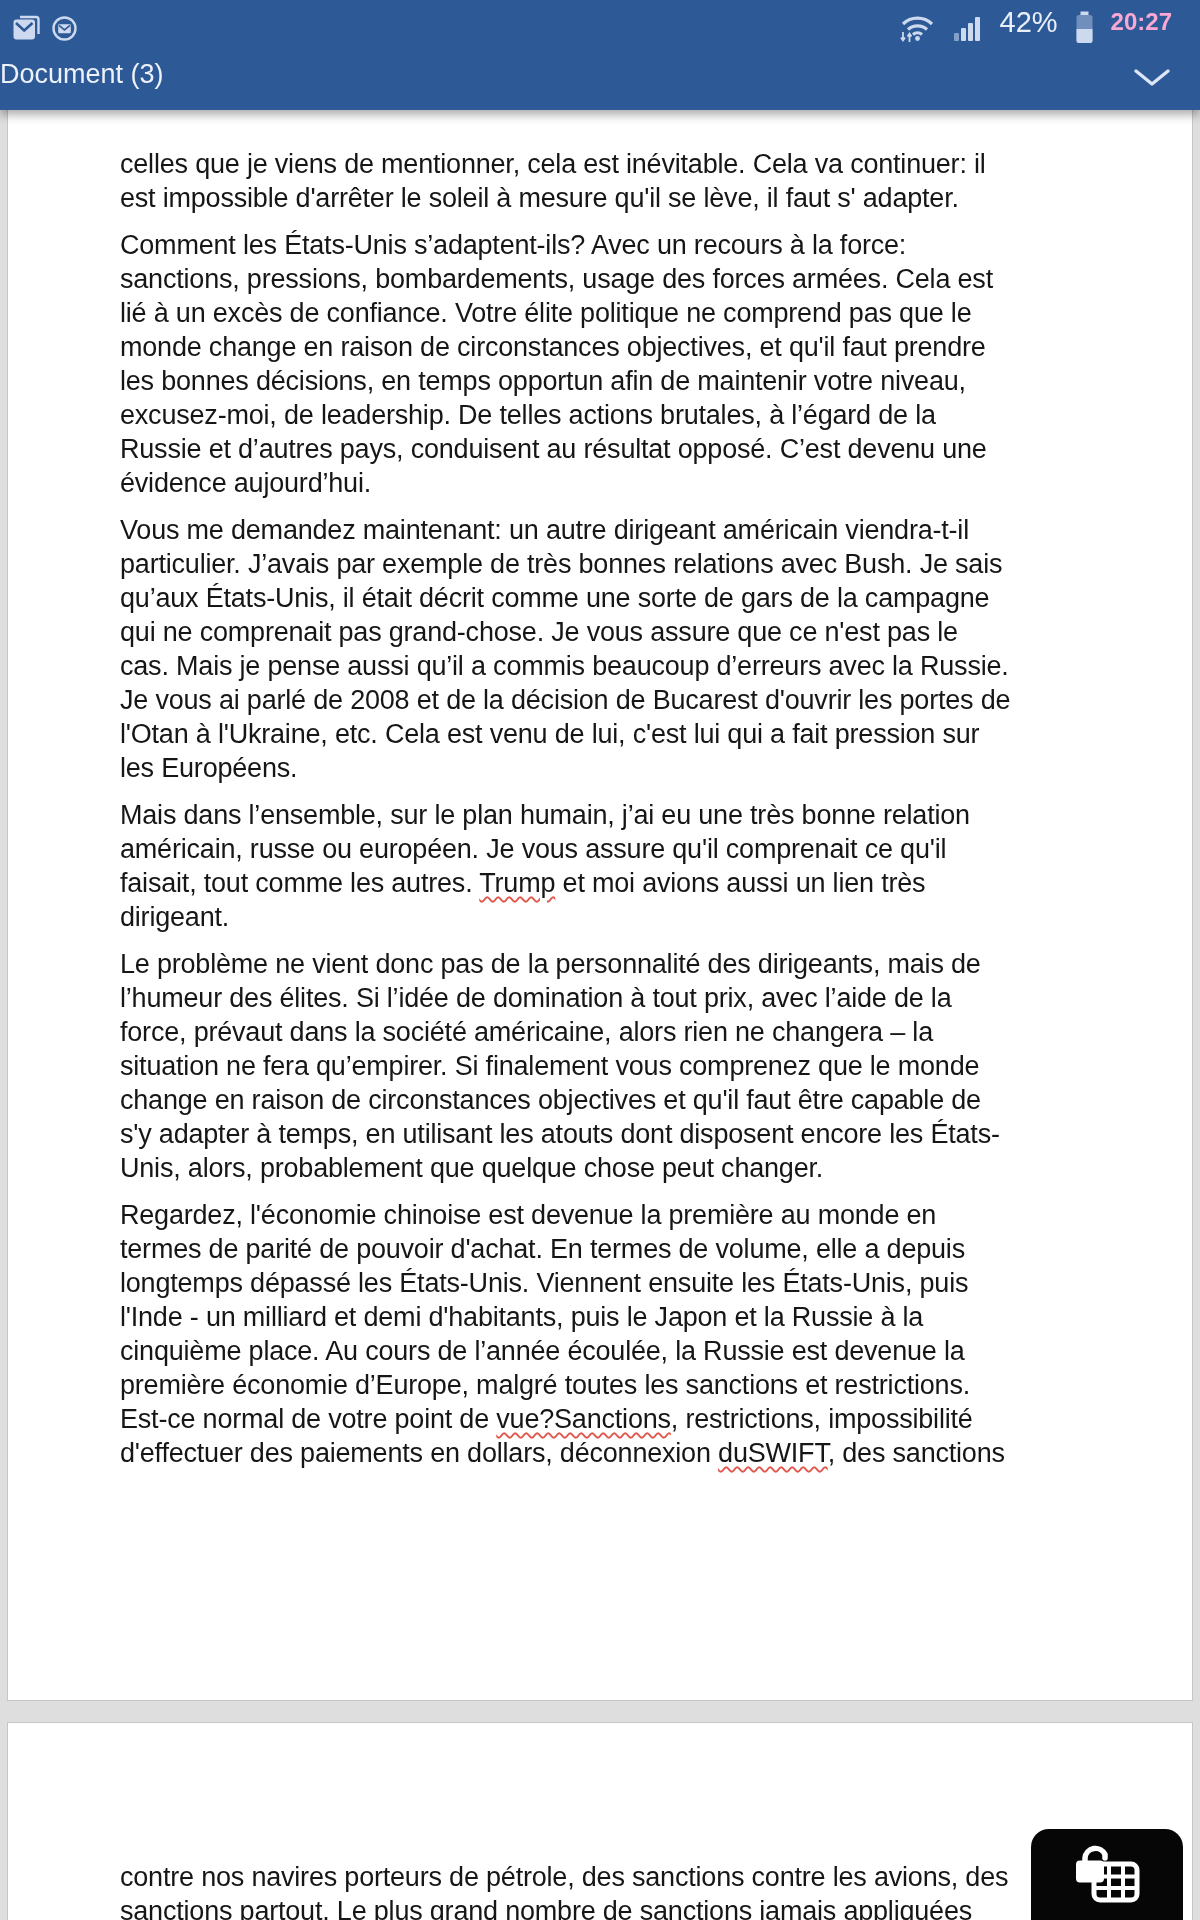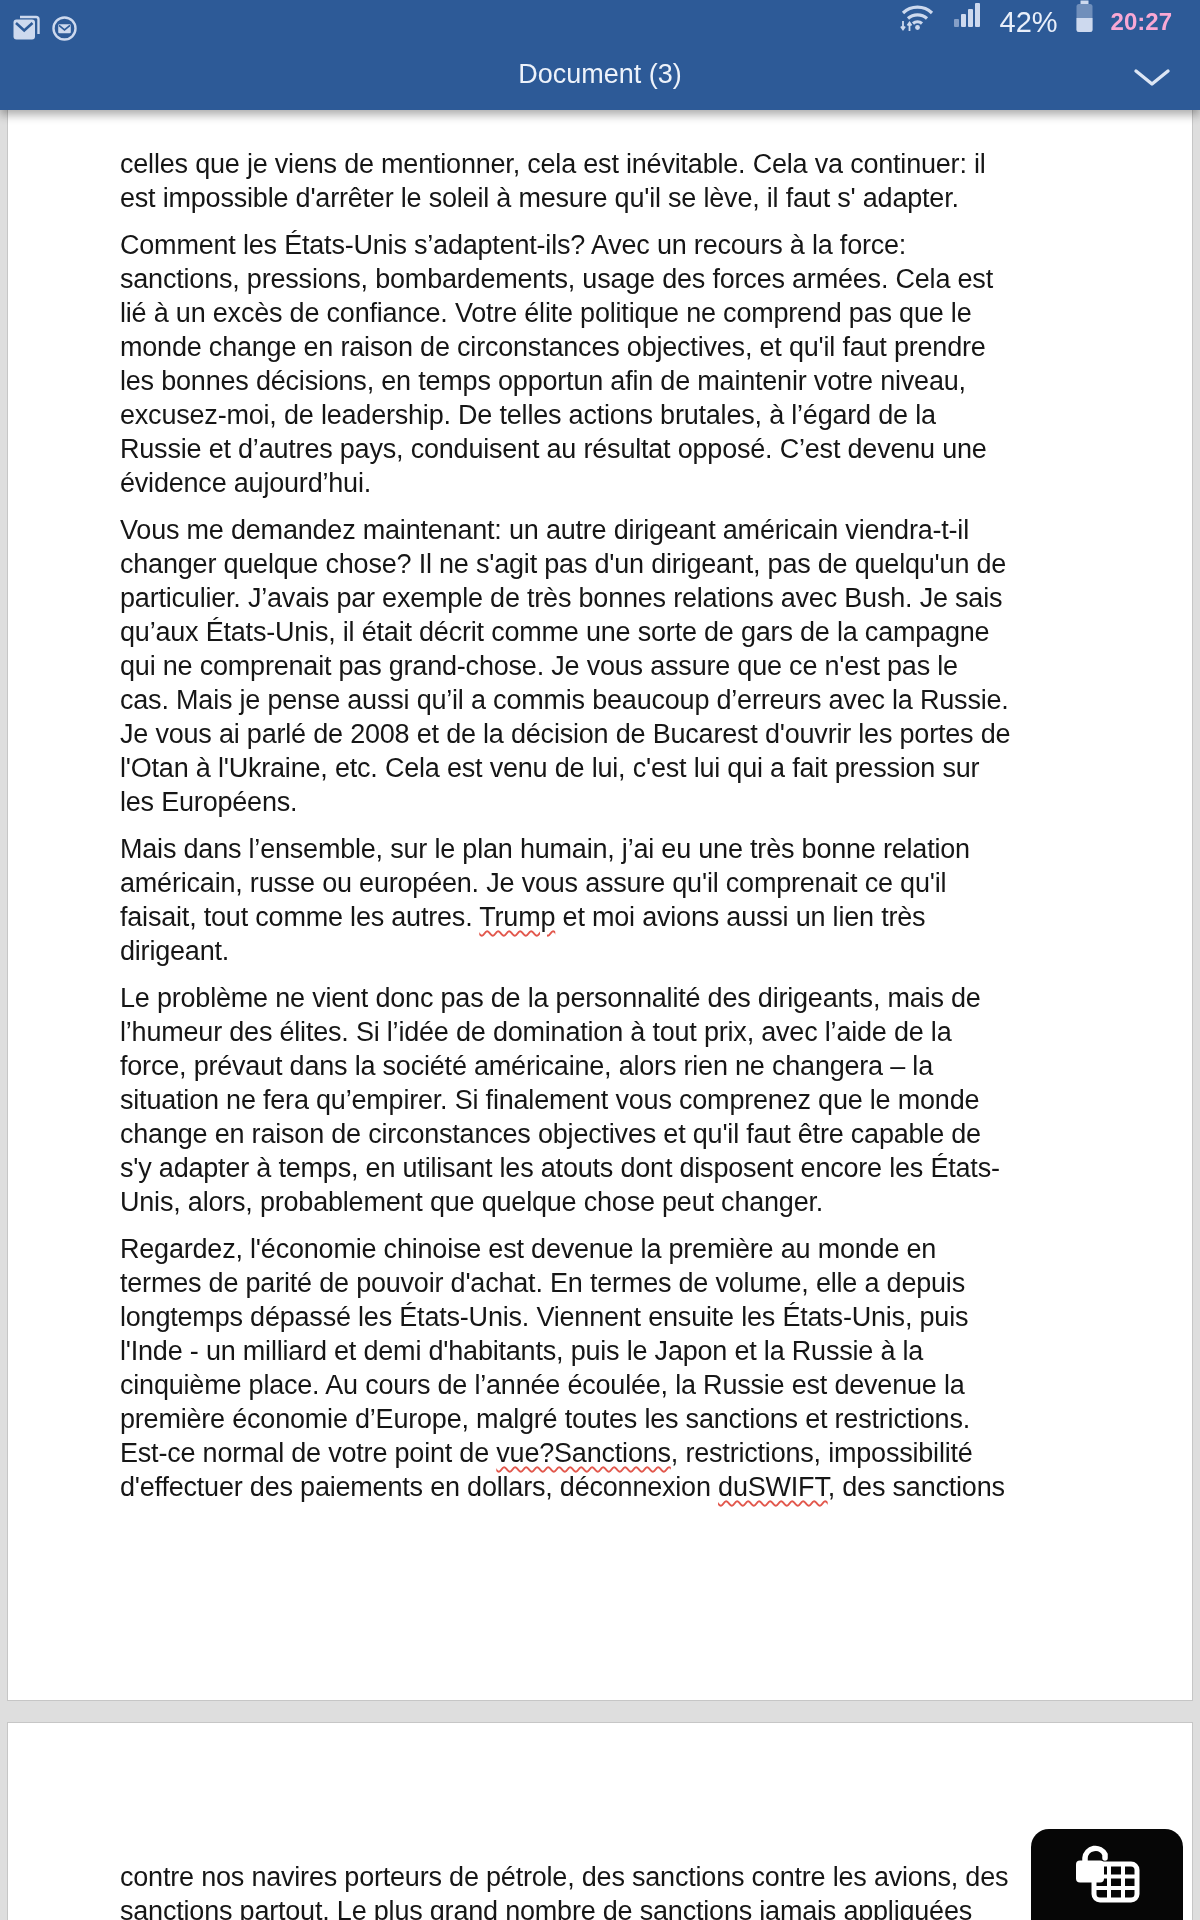--- a/index.html
+++ b/index.html
@@ -2,28 +2,28 @@
 <html style="--blue: #2d5a97; --squiggle: #e2574c;"><head>
 <meta charset="utf-8">
 <style>
   html,body{margin:0;padding:0;}
   body{font-family:"Liberation Sans", sans-serif;}
   .screen{position:relative;width:1200px;height:1920px;background:#dedede;overflow:hidden;}
 
   
   .statusbar{position:absolute;left:0;top:0;width:1200px;height:44px;background:var(--blue);z-index:30;}
   .sb-left{position:absolute;left:13px;top:15px;display:flex;gap:12px;align-items:center;}
-  .sb-right{position:absolute;right:28px;top:0;height:44px;display:flex;align-items:flex-start;gap:17px;}
+  .sb-right{position:absolute;right:28px;top:0;height:44px;display:flex;align-items:flex-end;gap:17px;}
   .sb-text{color:#e9effa;font-size:29px;line-height:44px;}
   .sb-time{color:#f9a8d4;font-size:24px;line-height:44px;font-weight:bold;}
 
   
   .titlebar{position:absolute;left:0;top:44px;width:1200px;height:66px;background:var(--blue);z-index:29;
             box-shadow:0 5px 9px rgba(0,0,0,.32);}
-  .title{position:absolute;left:0;right:0;top:15px;text-align:center;color:#edf2fa;font-size:27px;}
+  .title{position:absolute;left:0;right:0;top:15px;text-align:left;color:#edf2fa;font-size:27px;}
   .title-chevron{position:absolute;right:28px;top:24px;width:40px;height:22px;background:none;border:none;padding:0;cursor:pointer;}
 
   
   .canvas{position:absolute;left:0;top:0;width:1200px;height:1920px;}
   .page{position:absolute;background:#ffffff;border:1px solid #c6c6c6;box-sizing:border-box;}
   .page-1{left:7px;top:110px;width:1186px;height:1591px;border-top:none;}
   .page-2{left:7px;top:1722px;width:1186px;height:260px;}
   .text-block{position:absolute;left:112px;top:37px;}
   .text-block-p2{position:absolute;left:112px;top:137px;}
   .para{margin:0 0 13px 0;}
@@ -55,21 +55,20 @@
             <div class="line">sanctions, pressions, bombardements, usage des forces armées. Cela est</div>
             <div class="line">lié à un excès de confiance. Votre élite politique ne comprend pas que le</div>
             <div class="line">monde change en raison de circonstances objectives, et qu'il faut prendre</div>
             <div class="line">les bonnes décisions, en temps opportun afin de maintenir votre niveau,</div>
             <div class="line">excusez-moi, de leadership. De telles actions brutales, à l’égard de la</div>
             <div class="line">Russie et d’autres pays, conduisent au résultat opposé. C’est devenu une</div>
             <div class="line">évidence aujourd’hui.</div>
           </div>
           <div class="para">
             <div class="line">Vous me demandez maintenant: un autre dirigeant américain viendra-t-il</div>
-            <div class="line">changer quelque chose? Il ne s'agit pas d'un dirigeant, pas de quelqu'un de</div>
             <div class="line">particulier. J’avais par exemple de très bonnes relations avec Bush. Je sais</div>
             <div class="line">qu’aux États-Unis, il était décrit comme une sorte de gars de la campagne</div>
             <div class="line">qui ne comprenait pas grand-chose. Je vous assure que ce n'est pas le</div>
             <div class="line">cas. Mais je pense aussi qu’il a commis beaucoup d’erreurs avec la Russie.</div>
             <div class="line">Je vous ai parlé de 2008 et de la décision de Bucarest d'ouvrir les portes de</div>
             <div class="line">l'Otan à l'Ukraine, etc. Cela est venu de lui, c'est lui qui a fait pression sur</div>
             <div class="line">les Européens.</div>
           </div>
           <div class="para">
             <div class="line">Mais dans l’ensemble, sur le plan humain, j’ai eu une très bonne relation</div>

